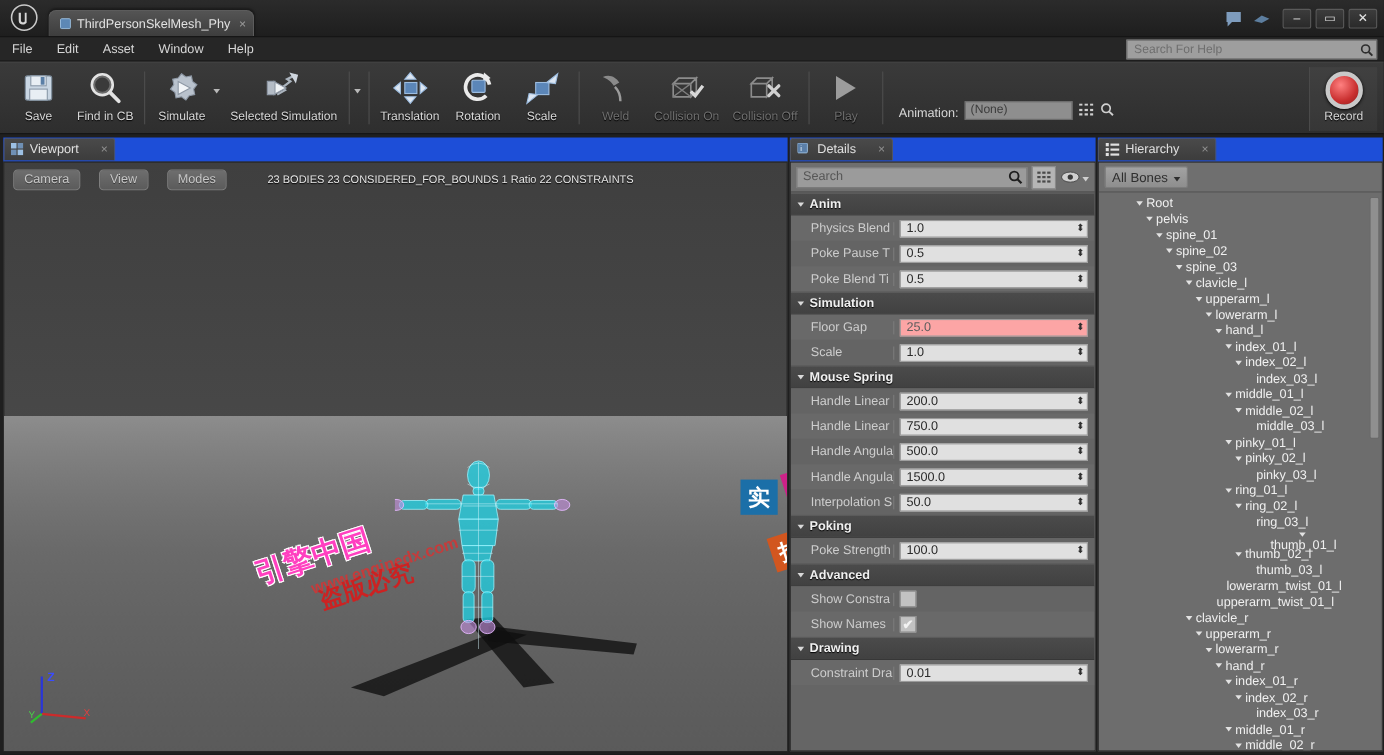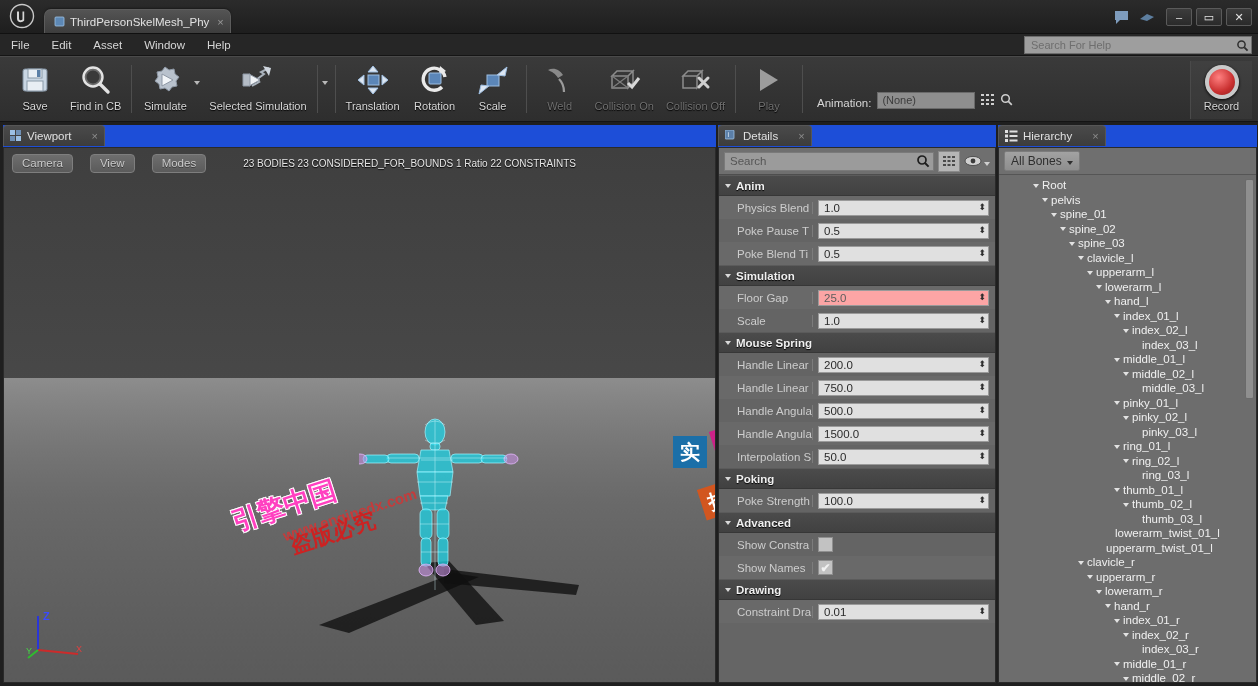--- a/index.html
+++ b/index.html
@@ -963,21 +963,21 @@
               <span>ring_01_l</span>
             </div>
             <div class="bone" style="padding-left: 96px;">
               <span class="btri"><span class="tri-d"></span></span>
               <span>ring_02_l</span>
             </div>
             <div class="bone" style="padding-left: 105px;">
               <span class="bspace"></span>
               <span>ring_03_l</span>
             </div>
-            <div class="bone" style="padding-left: 87px;">
+            <div class="bone" style="padding-left: 87px; flex-direction: column;">
               <span class="btri"><span class="tri-d"></span></span>
               <span>thumb_01_l</span>
             </div>
             <div class="bone" style="padding-left: 96px;">
               <span class="btri"><span class="tri-d"></span></span>
               <span>thumb_02_l</span>
             </div>
             <div class="bone" style="padding-left: 105px;">
               <span class="bspace"></span>
               <span>thumb_03_l</span>

